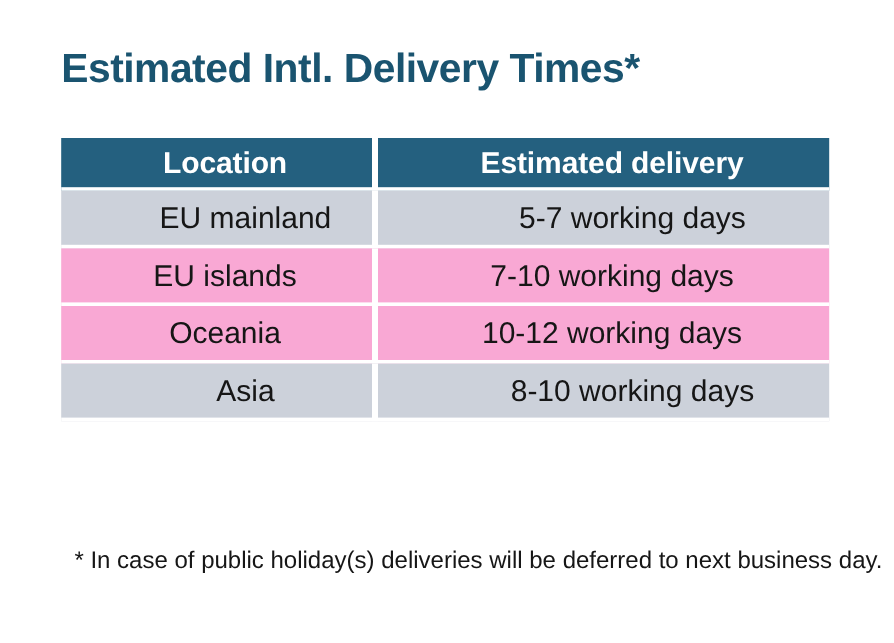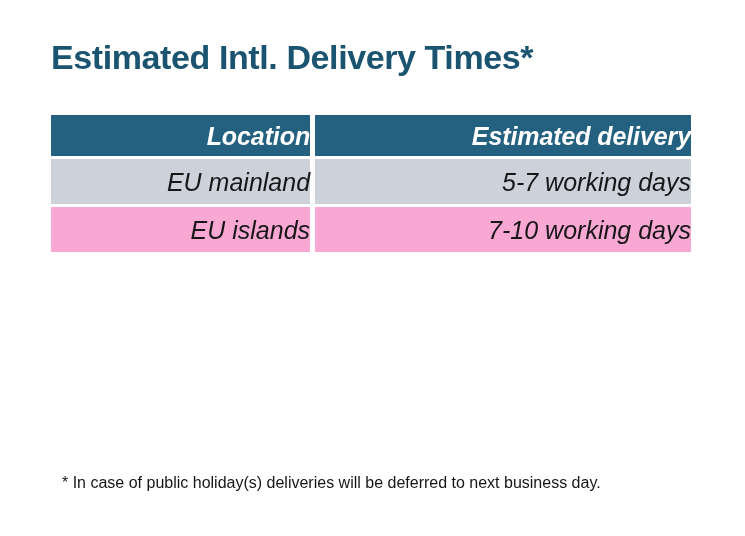--- a/index.html
+++ b/index.html
@@ -42,28 +42,27 @@
     border-collapse: separate;
     border-spacing: 0;
   }
 
   .delivery-table tr { }
 
   .delivery-table th,
   .delivery-table td {
     box-sizing: border-box;
     padding: 0 0 0 14px;
-    text-align: right;
+    text-align: center;
     vertical-align: middle;
     font-size: 25px;
     line-height: 30px;
     font-weight: normal;
     color: #161616;
     border-bottom: 3px solid #ffffff;
-    font-style: italic;
   }
 
   .delivery-table th {
     height: 44px;
     background: #24607f;
     color: #ffffff;
     font-weight: bold;
     font-size: 25px;
     letter-spacing: -0.1px;
   }
@@ -81,22 +80,22 @@
   }
 
   tr.row-dark td { background: #ccd1da; padding-left: 48px; }
   tr.row-light td { background: #f9a8d4; }
 
   tr.last-row td { border-bottom: none; }
 
   .footnote {
     position: absolute;
     left: 62px;
-    top: 472px;
-    font-size: 16px;
+    top: 456px;
+    font-size: 20px;
     line-height: 22px;
     color: #161616;
     white-space: nowrap;
   }
 </style>
 </head>
 <body>
 
 <div class="page">
 
@@ -111,18 +110,26 @@
     </thead>
     <tbody>
       <tr class="row-dark">
         <td class="col-location">EU mainland</td>
         <td class="col-estimate">5-7 working days</td>
       </tr>
       <tr class="row-light">
         <td class="col-location">EU islands</td>
         <td class="col-estimate">7-10 working days</td>
       </tr>
+      <tr class="row-light">
+        <td class="col-location">Oceania</td>
+        <td class="col-estimate">10-12 working days</td>
+      </tr>
+      <tr class="row-dark">
+        <td class="col-location">Asia</td>
+        <td class="col-estimate">8-10 working days</td>
+      </tr>
     </tbody>
   </table>
 
   <div class="footnote">* In case of public holiday(s) deliveries will be deferred to next business day.</div>
 
 </div>
 
 </body></html>

